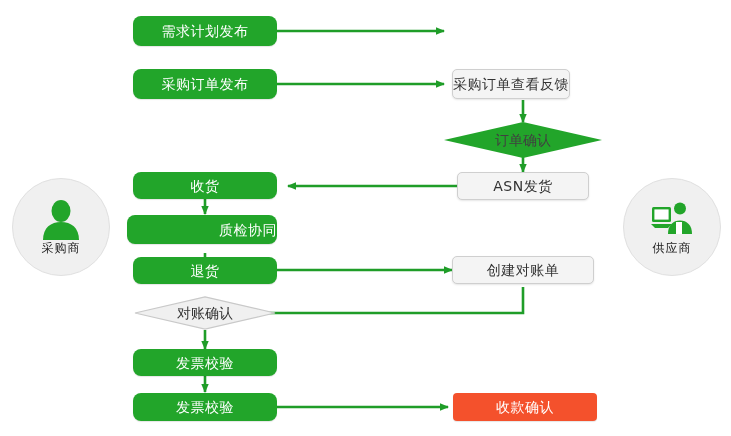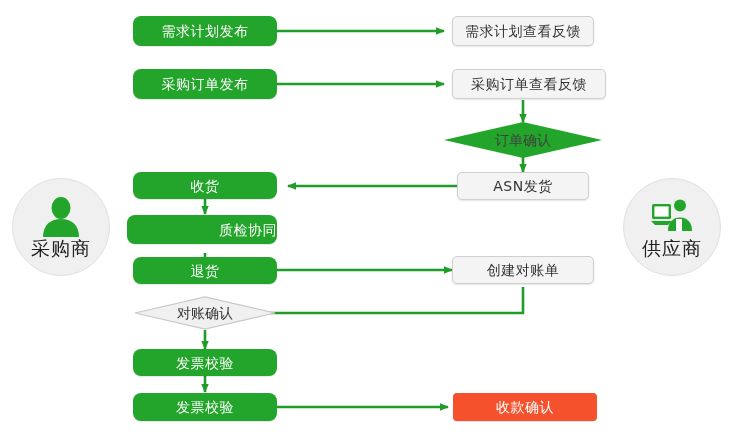--- a/index.html
+++ b/index.html
@@ -89,21 +89,21 @@
     align-items:center;
     justify-content:center;
     user-select:none;
   }
   .actor .glyph{
     width:44px;height:40px;
     display:block;
     margin-bottom:2px;
   }
   .actor .aname{
-    font-size:19px;
+    font-size:12px;
     color:#222222;
     line-height:1;
     letter-spacing:1px;
   }
 </style>
 </head>
 <body>
 
 <div id="canvas">
 
@@ -165,29 +165,26 @@
       <path d="M18,34 C18,25 23,20.5 30,20.5 C37,20.5 42,25 42,34 z" fill="#22a52a"></path>
       <rect x="26" y="22" width="6" height="12" fill="#ffffff"></rect>
     </svg>
     <span class="aname">供应商</span>
   </div>
 
   <div class="node green" style="left:133px; top:16px; width:144px; height:30px;">
     <span>需求计划发布</span>
   </div>
 
-  <div class="node light" style="left:452px; top:16px; width:142px; height:30px;">
-    <span>需求计划查看反馈</span>
-  </div>
 
   <div class="node green" style="left:133px; top:69px; width:144px; height:30px;">
     <span>采购订单发布</span>
   </div>
 
-  <div class="node light" style="left:452px; top:69px; width:154px; height:30px;">
+  <div class="node light" style="left:452px; top:69px; width:118px; height:30px;">
     <span>采购订单查看反馈</span>
   </div>
 
   <div class="diamond green" style="left:444px; top:122px; width:158px; height:36px;">
     <svg class="dshape" viewBox="0 0 158 36" preserveAspectRatio="none">
       <polygon points="79,0 158,18 79,36 0,18" fill="#22a52a"></polygon>
     </svg>
     <span class="dlabel">订单确认</span>
   </div>
 

